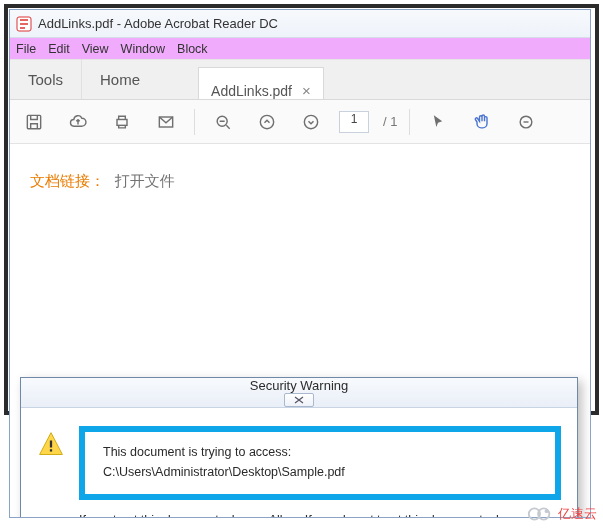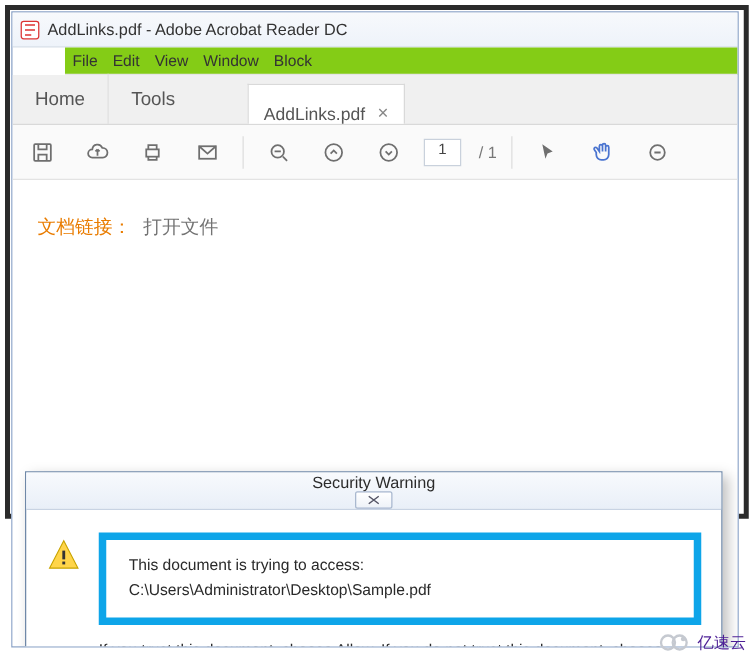--- a/index.html
+++ b/index.html
@@ -2,21 +2,21 @@
 <html><head>
 <meta charset="utf-8">
 <style>
   * { box-sizing: border-box; margin: 0; padding: 0; }
   body { font-family: "Segoe UI", Tahoma, sans-serif; font-size: 13px; background: #fff; width: 603px; height: 529px; overflow: hidden; position: relative; }
   .frame { position:absolute; left:4px; top:4px; width:595px; height:411px; border:4px solid #2b2b2b; background:#fff; }
   .window { width: 582px; height: 509px; border: 1px solid #8ba3c7; margin:1px; background: #fff; overflow: hidden; }
   .titlebar { height: 28px; background: linear-gradient(#f7f9fc,#eef3fa); display: flex; align-items: center; padding: 0 6px; border-bottom: 1px solid #d5dde8; }
   .titlebar .app-icon { width: 16px; height: 16px; margin-right: 6px; display: inline-block; }
   .titlebar .title { color: #333; font-size: 13px; }
-  .menubar { height: 22px; display: flex; align-items: center; padding: 0 6px; background: #84cc16; border-bottom: 1px solid #e5e5e5; gap: 12px; font-size: 12.5px; color: #333; margin-left: 42px; }
+  .menubar { height: 22px; display: flex; align-items: center; padding: 0 6px; background: #f0abfc; border-bottom: 1px solid #e5e5e5; gap: 12px; font-size: 12.5px; color: #333; }
   .menubar span { cursor: default; }
   .tabbar { height: 40px; background: #f0f0f0; display: flex; align-items: flex-end; border-bottom: 1px solid #d9d9d9; }
   .apptab { height: 40px; padding: 0 18px; display: flex; align-items: center; color: #555; font-size: 15px; }
   .apptab + .apptab { border-left: 1px solid #e0e0e0; }
   .filetab-wrap { margin-left: 40px; display: flex; align-items: flex-end; height: 100%; }
   .filetab { height: 32px; background: #fff; border: 1px solid #d9d9d9; border-bottom: none; display: flex; align-items: flex-end; padding: 0 12px; gap: 10px; color: #555; font-size: 14px; }
   .filetab .close { color: #888; font-size: 15px; }
   .toolbar { height: 44px; background: #fafafa; border-bottom: 1px solid #e3e3e3; display: flex; align-items: center; padding: 0 8px; gap: 12px; color: #777; }
   .toolbtn { width: 32px; height: 32px; display:flex; align-items:center; justify-content:center; border-radius:2px; }
   .toolbtn svg { width:20px; height:20px; stroke:#6f6f6f; fill:none; stroke-width:1.7; }
@@ -31,21 +31,21 @@
   .dialog-backdrop { position:absolute; left:0; top:233px; right:0; bottom:0; }
   .dialog { position:absolute; left:10px; top:0; width:558px; height:256px; border:1px solid #6f88a8; background:#fff; box-shadow: 4px 4px 10px rgba(0,0,0,0.25); }
   .dlg-title { height:30px; background:linear-gradient(#f8fafd,#e9eff8); border-bottom:1px solid #c8d3e3; display:flex; align-items:center; padding:0 10px; justify-content:space-between; color:#2b2b2b; font-size:13px;flex-direction:column; }
   .dlg-close { width:30px; height:18px; border:1px solid #a9b8cf; border-radius:2px; display:flex; align-items:center; justify-content:center; color:#556; font-size:11px; background:linear-gradient(#fff,#eef2f8); }
   .dlg-body { padding: 18px 16px 0 16px; display:flex; gap:14px; }
   .warn-icon { width:28px; height:28px; margin-top:4px; flex:none; }
   .msg-col { flex:1; color:#2a2a2a; font-size:12.5px; line-height:1.6; }
   .redbox { border:6px solid #0ea5e9; padding:10px 10px 12px 18px; margin-bottom:10px; }
   .redbox p + p { }
 
-  .watermark { position:absolute; right:6px; bottom:6px; display:flex; align-items:center; gap:4px; color:#4c1d95; font-size:13px; font-weight:500; }
+  .watermark { position:absolute; right:6px; bottom:6px; display:flex; align-items:center; gap:4px; color:#ef4444; font-size:13px; font-weight:500; }
   .watermark svg { width:28px; height:18px; }
   .hand svg { stroke:#4a74d0 !important; }
 </style>
 </head>
 <body>
 
 <div class="frame">
 <div class="window">
 
   <div class="titlebar">
@@ -60,22 +60,22 @@
 
   <div class="menubar">
     <span>File</span>
     <span>Edit</span>
     <span>View</span>
     <span>Window</span>
     <span>Block</span>
   </div>
 
   <div class="tabbar">
+    <div class="apptab">Tools</div>
     <div class="apptab">Home</div>
-    <div class="apptab">Tools</div>
     <div class="filetab-wrap">
       <div class="filetab">
         <span>AddLinks.pdf</span>
         <span class="close">×</span>
       </div>
     </div>
   </div>
 
   <div class="toolbar">
     <div class="toolbtn">

